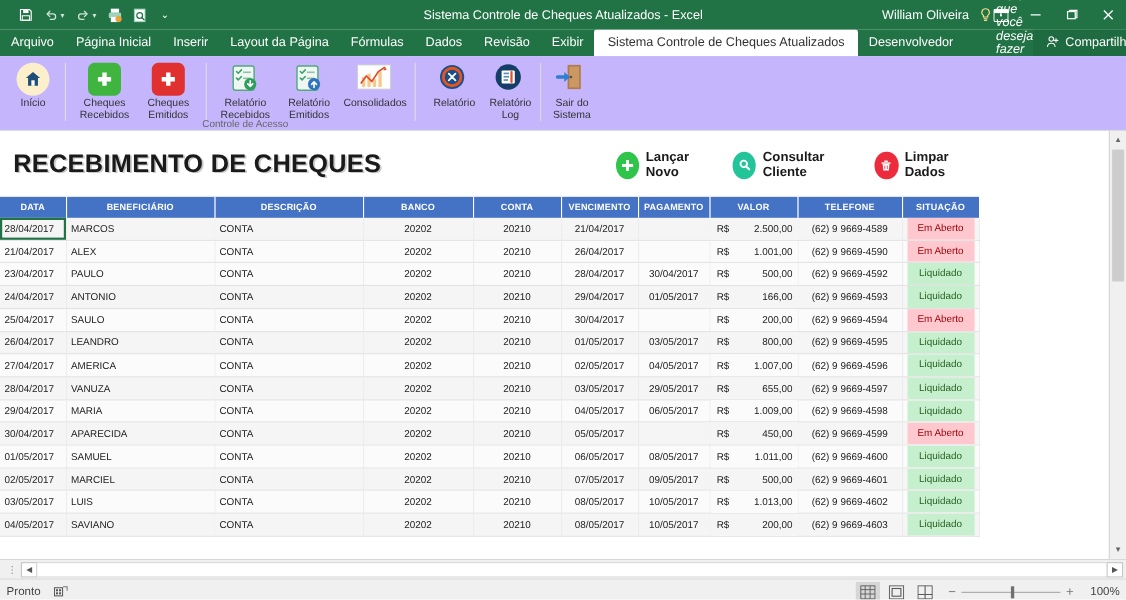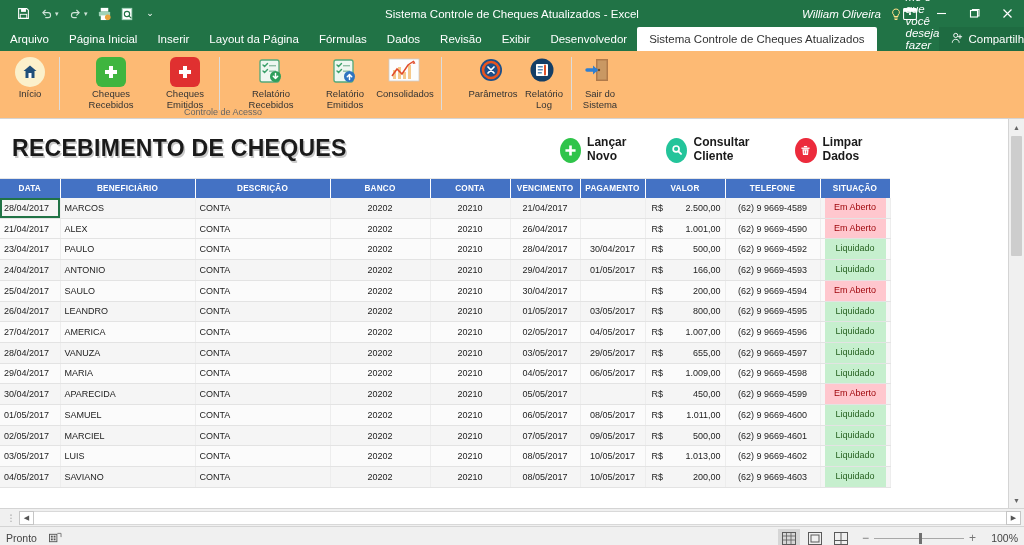--- a/index.html
+++ b/index.html
@@ -22,21 +22,21 @@
     color: #ffffff; font-size: 12px; line-height: 1;
   }
   .qat-caret { font-size: 7px; color: #cfe3d8; margin-left: -3px; width: 8px; }
   .titlebar-title {
     position: absolute; left: 0; right: 0; text-align: center;
     color: #ffffff; font-size: 11.5px; pointer-events: none;
   }
   .titlebar-right {
     margin-left: auto; display: flex; align-items: center; height: 100%;
   }
-  .user-name { color: #ffffff; font-size: 11.5px; padding-right: 14px; font-style: italic; }
+  .user-name { color: #ffffff; font-size: 11.5px; padding-right: 14px; }
   .tb-icon {
     width: 30px; height: 27px; display: flex; align-items: center; justify-content: center;
     color: #ffffff; font-size: 12px;
   }
   .win-btn {
     width: 33px; height: 27px; display: flex; align-items: center; justify-content: center;
     color: #ffffff; font-size: 12px;
   }
 
   
@@ -56,33 +56,33 @@
     display: flex; align-items: center; gap: 5px; color: #ffffff;
     font-size: 11.5px; padding-left: 14px; font-style: italic;
   }
   .share-btn {
     margin-left: auto; background: #1e6b41; color: #fff; font-size: 11.5px;
     height: 24px; display: flex; align-items: center; gap: 5px; padding: 0 12px;
   }
 
   
   .ribbon {
-    height: 68px; background: #fdba74; border-bottom: 1px solid #d4d4d4;
+    height: 68px; background: #c4b5fd; border-bottom: 1px solid #d4d4d4;
     position: relative; display: flex; align-items: flex-start; padding-top: 3px;
   }
   .rgroup { display: flex; height: 58px; position: relative; }
   .rgroup.bordered::after {
     content: ""; position: absolute; right: 0; top: 3px; bottom: 2px;
     width: 1px; background: #dcdcdc;
   }
   .rbtn {
     width: 48px; display: flex; flex-direction: column; align-items: center;
     padding-top: 3px; cursor: default;
   }
-  .rbtn.w58 { width: 58px; margin-left: 16px; }
+  .rbtn.w58 { width: 58px; }
   .rbtn.w44 { width: 44px; }
   .ricon { width: 30px; height: 30px; margin-bottom: 2px; position: relative; }
   .rlabel {
     font-size: 9.5px; color: #333333; text-align: center; line-height: 10.5px;
     word-wrap: break-word; max-width: 100%;
   }
   .group-caption {
     position: absolute; bottom: 1px; font-size: 9px; color: #666666;
     width: 100%; text-align: center;
   }
@@ -265,22 +265,22 @@
 
 <div class="tabbar">
   <div class="tab">Arquivo</div>
   <div class="tab">Página Inicial</div>
   <div class="tab">Inserir</div>
   <div class="tab">Layout da Página</div>
   <div class="tab">Fórmulas</div>
   <div class="tab">Dados</div>
   <div class="tab">Revisão</div>
   <div class="tab">Exibir</div>
+  <div class="tab active">Sistema Controle de Cheques Atualizados</div>
   <div class="tab">Desenvolvedor</div>
-  <div class="tab active">Sistema Controle de Cheques Atualizados</div>
   <div class="tellme">
     <span>
       <svg width="10" height="13" viewBox="0 0 10 13">
           <path d="M5 1a3.3 3.3 0 00-2 6v1.5h4V7a3.3 3.3 0 00-2-6z" fill="none" stroke="#ffe08a" stroke-width="1"></path>
           <path d="M3.6 10h2.8M4 11.5h2" stroke="#ffe08a" stroke-width="1" stroke-linecap="round"></path>
         </svg>
     </span>
     <span>Diga-me o que você deseja fazer</span>
   </div>
   <div class="share-btn">
@@ -375,21 +375,21 @@
   <div class="rgroup bordered" style="padding:0 6px;">
     <div class="rbtn w58">
       <div class="ricon">
         <svg width="26" height="26" viewBox="0 0 26 26">
             <circle cx="13" cy="13" r="11" fill="#1b4f8a"></circle>
             <circle cx="13" cy="13" r="8" fill="none" stroke="#e8541f" stroke-width="2.6"></circle>
             <circle cx="13" cy="13" r="4.5" fill="#1b4f8a"></circle>
             <path d="M10 10l6 6M16 10l-6 6" stroke="#fff" stroke-width="1.7" stroke-linecap="round"></path>
           </svg>
       </div>
-      <div class="rlabel">Parâmetros</div>
+      <div class="rlabel">Relatório</div>
     </div>
     <div class="rbtn w44">
       <div class="ricon">
         <svg width="26" height="26" viewBox="0 0 26 26">
             <circle cx="13" cy="13" r="11.5" fill="#143e66"></circle>
             <rect x="7" y="7" width="12" height="12" rx="1" fill="#fff"></rect>
             <rect x="8.8" y="9" width="5" height="1.5" fill="#5b8ab5"></rect>
             <rect x="8.8" y="12" width="5" height="1.5" fill="#5b8ab5"></rect>
             <rect x="8.8" y="15" width="4" height="1.5" fill="#5b8ab5"></rect>
             <path d="M16 8.5v9" stroke="#e0512a" stroke-width="2" stroke-linecap="round"></path>

